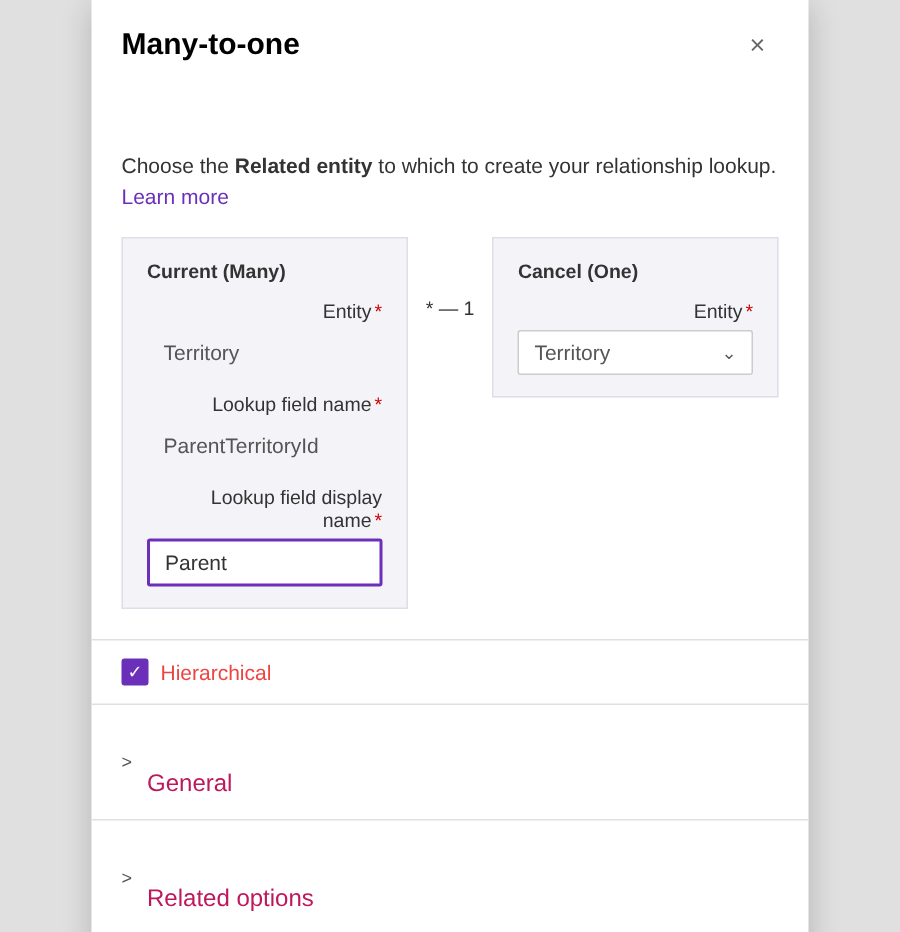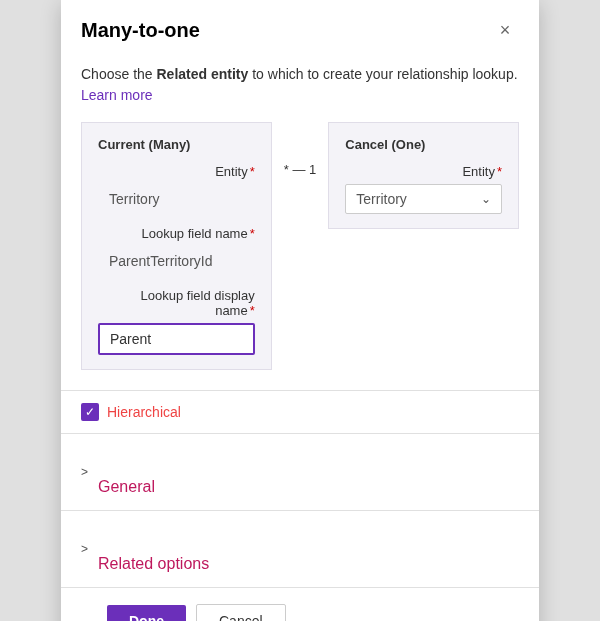--- a/index.html
+++ b/index.html
@@ -48,20 +48,21 @@
     }
     .dialog-body {
       padding: 10px 20px 0 20px;
       flex: 1;
     }
     .description {
       font-size: 14px;
       color: #333;
       margin-bottom: 16px;
       line-height: 1.5;
+      margin-top: 36px;
     }
     .description a {
       color: #6b2fba;
       text-decoration: none;
     }
     .entity-row {
       display: flex;
       align-items: flex-start;
       gap: 0;
       margin-bottom: 20px;

